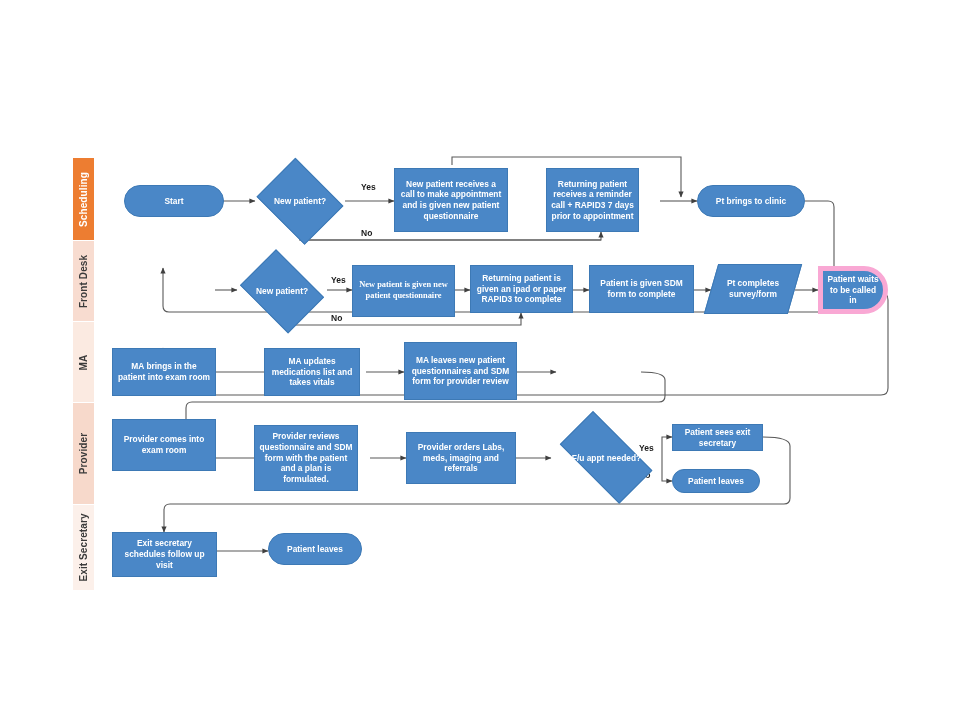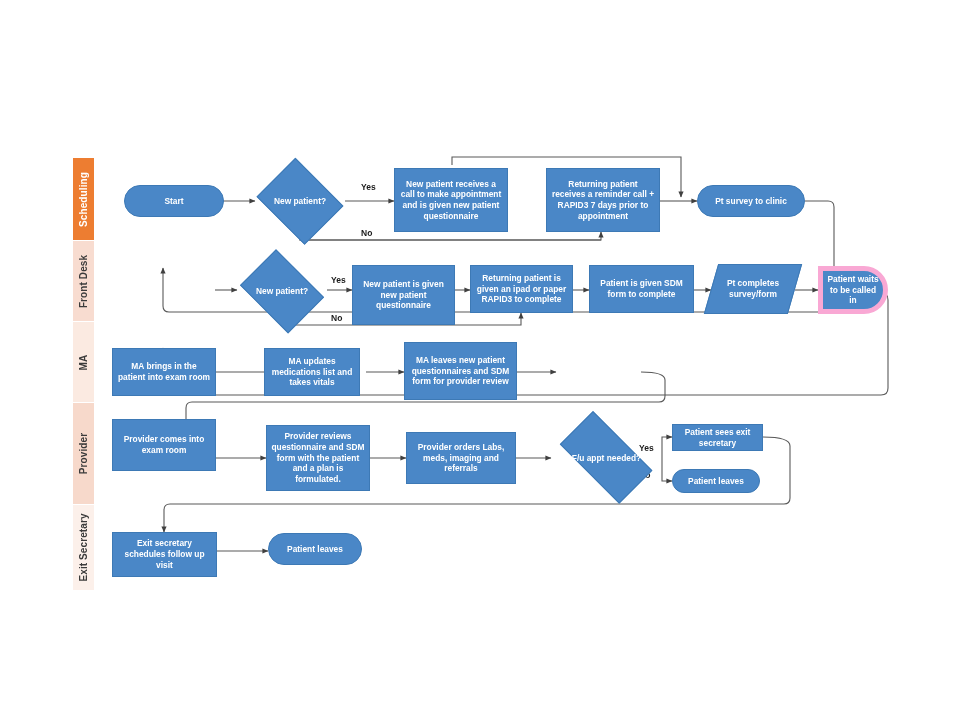--- a/index.html
+++ b/index.html
@@ -141,31 +141,31 @@
 
   <div class="node round" style="left:124px;top:185px;width:100px;height:32px;">Start</div>
 
   <div class="dia" style="left:255px;top:165px;width:90px;height:72px;">
     <div class="dshape"></div>
     <div class="dtxt" style="padding:0 14px;">New patient?</div>
   </div>
 
   <div class="node rect" style="left:394px;top:168px;width:114px;height:64px;">New patient receives a call to make appointment and is given new patient questionnaire</div>
 
-  <div class="node rect" style="left:546px;top:168px;width:114px;height:64px;">Returning patient receives a reminder call + RAPID3 7 days prior to appointment</div>
-
-  <div class="node round" style="left:697px;top:185px;width:108px;height:32px;">Pt survey to clinic</div>
+  <div class="node rect" style="left:546px;top:168px;width:93px;height:64px;">Returning patient receives a reminder call + RAPID3 7 days prior to appointment</div>
+
+  <div class="node round" style="left:697px;top:185px;width:108px;height:32px;">Pt brings to clinic</div>
 
 
   <div class="dia" style="left:237px;top:258px;width:90px;height:67px;">
     <div class="dshape"></div>
     <div class="dtxt" style="padding:0 14px;">New patient?</div>
   </div>
 
-  <div class="node rect" style="left:352px;top:265px;width:103px;height:60px;">New patient is given new patient questionnaire</div>
+  <div class="node rect" style="left:352px;top:265px;width:103px;height:52px;font-family:Liberation Serif, serif;">New patient is given new patient questionnaire</div>
 
   <div class="node rect" style="left:470px;top:265px;width:103px;height:48px;">Returning patient is given an ipad or paper RAPID3 to complete</div>
 
   <div class="node rect" style="left:589px;top:265px;width:105px;height:48px;">Patient is given SDM form to complete</div>
 
   <div class="node para" style="left:711px;top:264px;width:84px;height:50px;">
     <div class="paraskew"></div>
     <div class="txt">Pt completes survey/form</div>
   </div>
 
@@ -173,21 +173,21 @@
 
   <div class="node rect" style="left:112px;top:348px;width:104px;height:48px;">MA brings in the patient into exam room</div>
 
   <div class="node rect" style="left:264px;top:348px;width:96px;height:48px;">MA updates medications list and takes vitals</div>
 
   <div class="node rect" style="left:404px;top:342px;width:113px;height:58px;">MA leaves new patient questionnaires and SDM form for provider review</div>
 
 
   <div class="node rect" style="left:112px;top:419px;width:104px;height:52px;">Provider comes into exam room</div>
 
-  <div class="node rect" style="left:266px;top:425px;width:104px;height:66px;">Provider reviews questionnaire and SDM form with the patient and a plan is formulated.</div>
+  <div class="node rect" style="left:254px;top:425px;width:104px;height:66px;">Provider reviews questionnaire and SDM form with the patient and a plan is formulated.</div>
 
   <div class="node rect" style="left:406px;top:432px;width:110px;height:52px;">Provider orders Labs, meds, imaging and referrals</div>
 
   <div class="dia" style="left:551px;top:427px;width:111px;height:62px;">
     <div class="dshape"></div>
     <div class="dtxt" style="padding:0 20px;">F/u appt needed?</div>
   </div>
 
   <div class="node rect" style="left:672px;top:424px;width:91px;height:27px;">Patient sees exit secretary</div>
 

